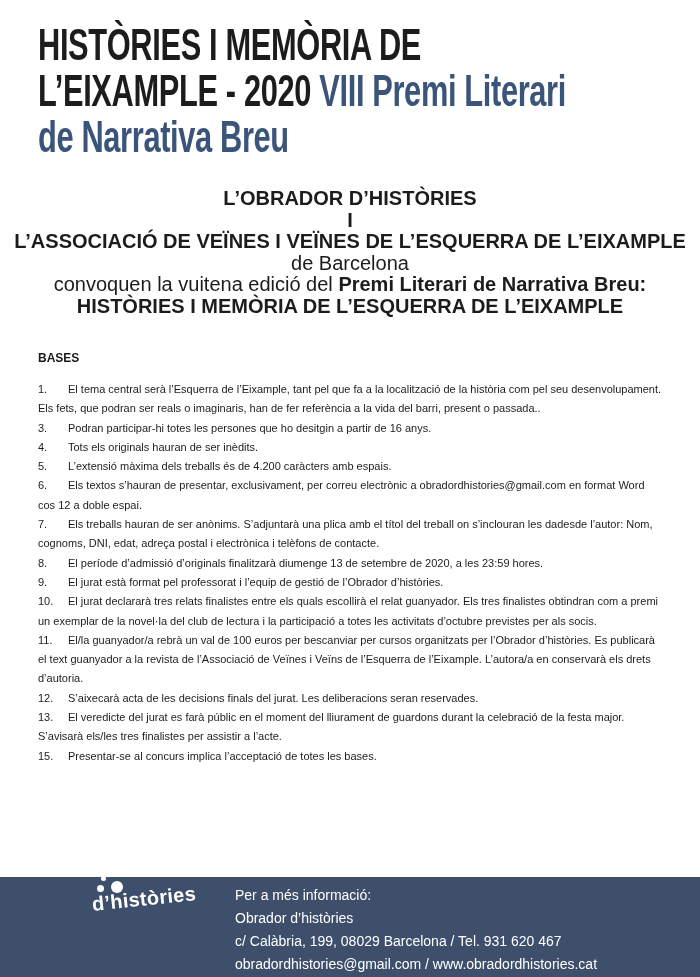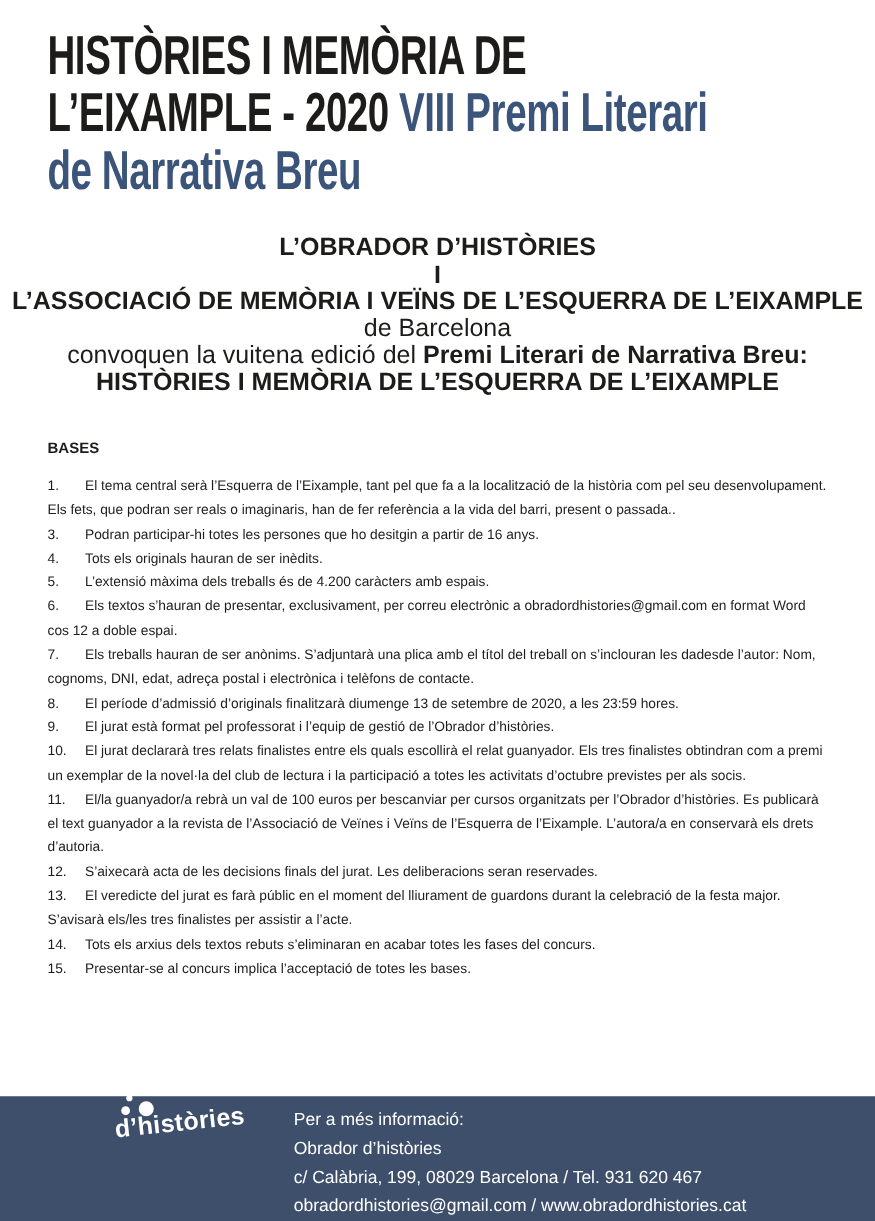--- a/index.html
+++ b/index.html
@@ -56,42 +56,41 @@
     <h1>
       <div class="tline"><span class="t-black">HISTÒRIES I MEMÒRIA DE</span></div>
       <div class="tline"><span class="t-black">L’EIXAMPLE - 2020</span> <span class="t-blue">VIII Premi Literari</span></div>
       <div class="tline"><span class="t-blue">de Narrativa Breu</span></div>
     </h1>
   </header>
 
   <section class="intro">
     <p class="b">L’OBRADOR D’HISTÒRIES</p>
     <p class="b">I</p>
-    <p class="b">L’ASSOCIACIÓ DE MEMÒRIA I VEÏNS DE L’ESQUERRA DE L’EIXAMPLE</p>
+    <p class="b">L’ASSOCIACIÓ DE VEÏNES I VEÏNES DE L’ESQUERRA DE L’EIXAMPLE</p>
     <p>de Barcelona</p>
     <p><span>convoquen la vuitena edició del </span><span class="b">Premi Literari de Narrativa Breu:</span></p>
     <p class="b">HISTÒRIES I MEMÒRIA DE L’ESQUERRA DE L’EIXAMPLE</p>
   </section>
 
   <section class="bases">
     <h2>BASES</h2>
     <div class="bases-list">
         <p><span class="num">1.</span><span>El tema central serà l’Esquerra de l’Eixample, tant pel que fa a la localització de la història com pel seu desenvolupament. Els fets, que podran ser reals o imaginaris, han de fer referència a la vida del barri, present o passada..</span></p>
         <p><span class="num">3.</span><span>Podran participar-hi totes les persones que ho desitgin a partir de 16 anys.</span></p>
         <p><span class="num">4.</span><span>Tots els originals hauran de ser inèdits.</span></p>
         <p><span class="num">5.</span><span>L’extensió màxima dels treballs és de 4.200 caràcters amb espais.</span></p>
         <p><span class="num">6.</span><span>Els textos s’hauran de presentar, exclusivament, per correu electrònic a obradordhistories@gmail.com en format Word cos 12 a doble espai.</span></p>
         <p><span class="num">7.</span><span>Els treballs hauran de ser anònims. S’adjuntarà una plica amb el títol del treball on s’inclouran les dadesde l’autor: Nom, cognoms, DNI, edat, adreça postal i electrònica i telèfons de contacte.</span></p>
         <p><span class="num">8.</span><span>El període d’admissió d’originals finalitzarà diumenge 13 de setembre de 2020, a les 23:59 hores.</span></p>
         <p><span class="num">9.</span><span>El jurat està format pel professorat i l’equip de gestió de l’Obrador d’històries.</span></p>
         <p><span class="num">10.</span><span>El jurat declararà tres relats finalistes entre els quals escollirà el relat guanyador. Els tres finalistes obtindran com a premi un exemplar de la novel·la del club de lectura i la participació a totes les activitats d’octubre previstes per als socis.</span></p>
         <p><span class="num">11.</span><span>El/la guanyador/a rebrà un val de 100 euros per bescanviar per cursos organitzats per l’Obrador d’històries. Es publicarà el text guanyador a la revista de l’Associació de Veïnes i Veïns de l’Esquerra de l’Eixample. L’autora/a en conservarà els drets d’autoria.</span></p>
         <p><span class="num">12.</span><span>S’aixecarà acta de les decisions finals del jurat. Les deliberacions seran reservades.</span></p>
         <p><span class="num">13.</span><span>El veredicte del jurat es farà públic en el moment del lliurament de guardons durant la celebració de la festa major. S’avisarà els/les tres finalistes per assistir a l’acte.</span></p>
-        <p><span class="num">14.</span><span>Tots els arxius dels textos rebuts s’eliminaran en acabar totes les fases del concurs.</span></p>
         <p><span class="num">15.</span><span>Presentar-se al concurs implica l’acceptació de totes les bases.</span></p>
       </div>
   </section>
 
   <footer class="footer">
     <div class="logo">
       <span class="dot d1"></span>
       <span class="dot d2"></span>
       <span class="dot d3"></span>
       <div class="logo-sub">d’històries</div>

